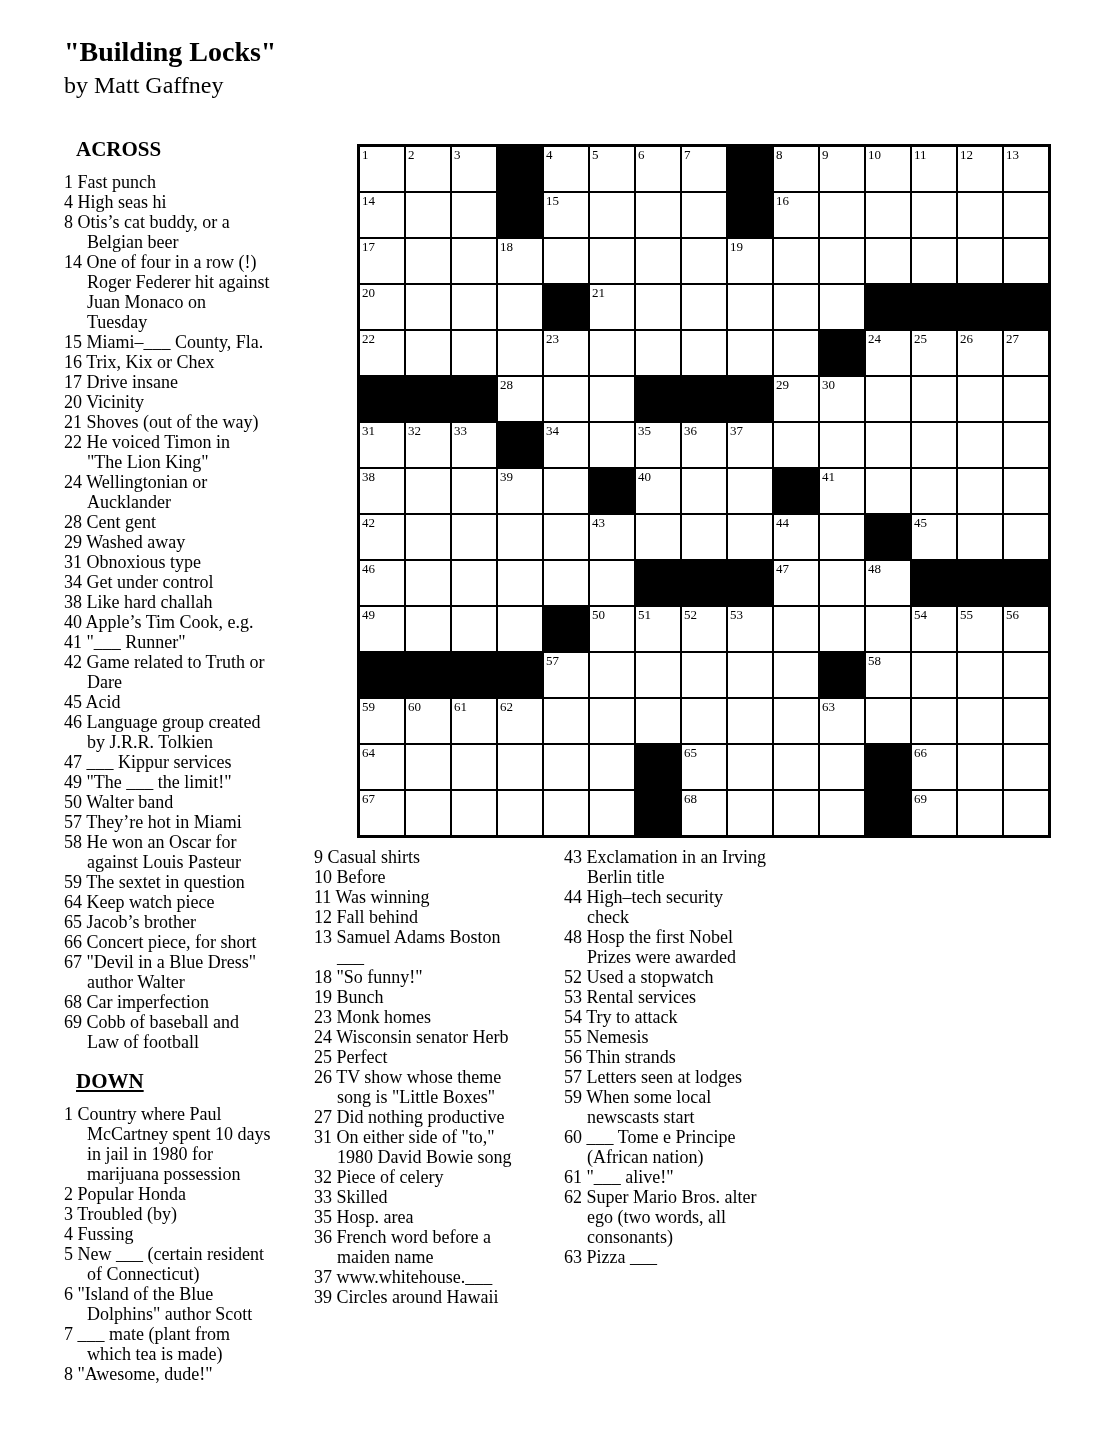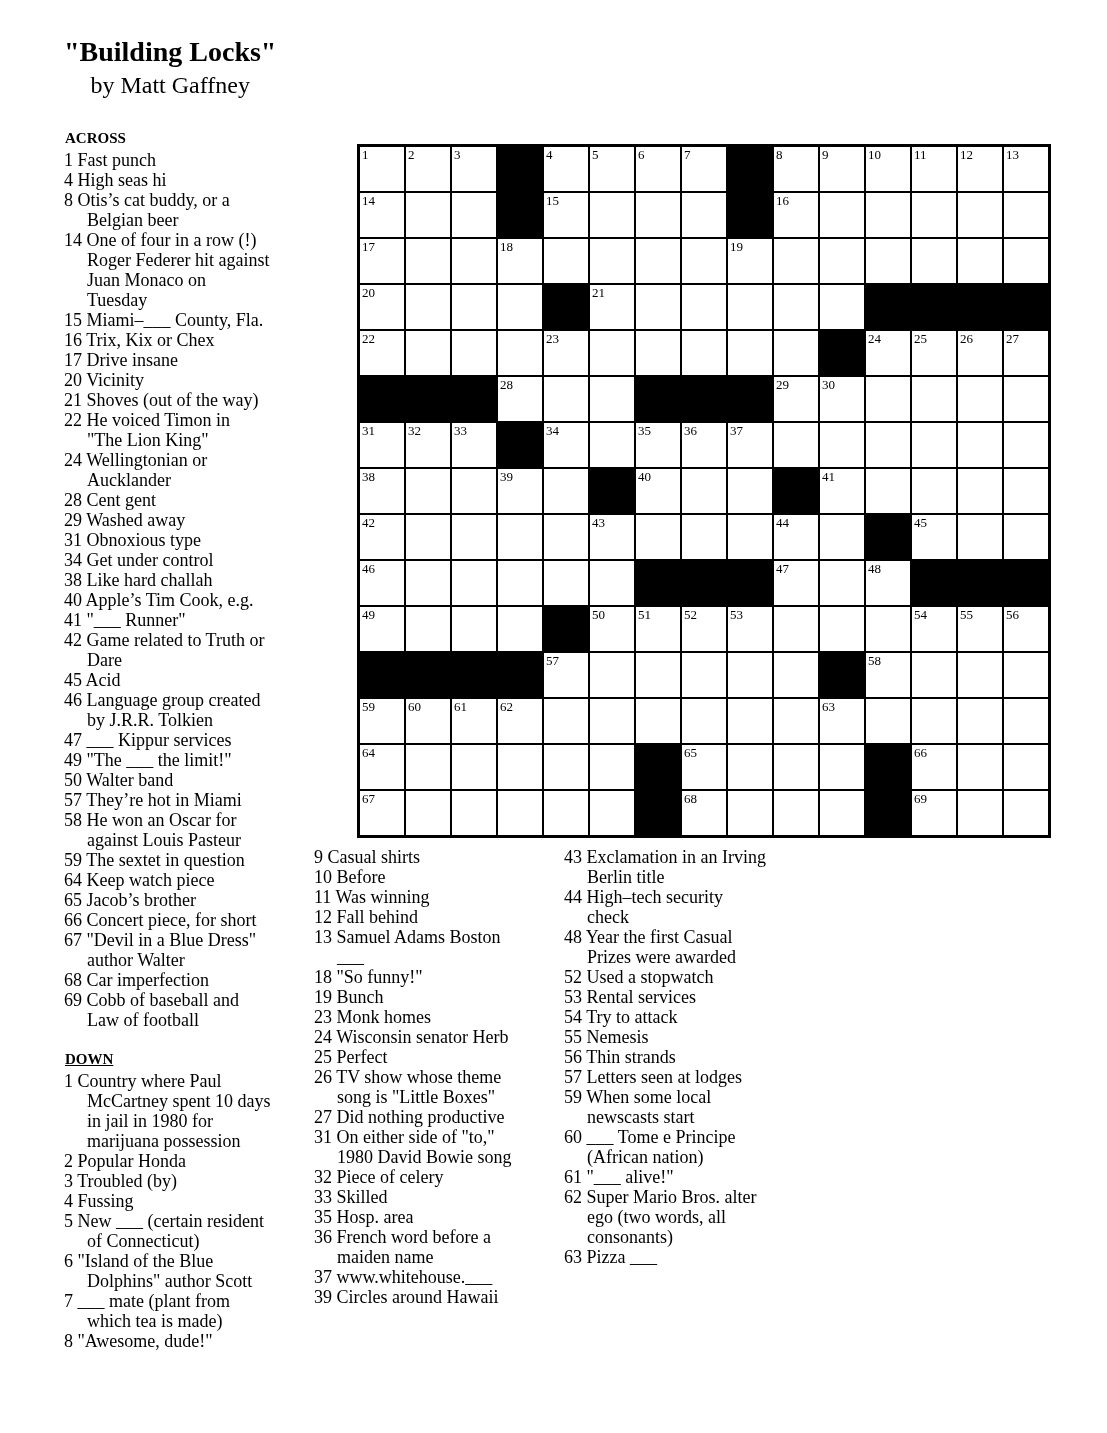--- a/index.html
+++ b/index.html
@@ -19,35 +19,34 @@
   .puzzle-title {
     font-size: 28px;
     font-weight: bold;
     line-height: 32px;
     margin: 0;
   }
   .puzzle-byline {
     font-size: 24px;
     line-height: 28px;
     margin-top: 3px;
-    text-align: center;
   }
   .col {
     position: absolute;
     font-size: 18px;
     line-height: 20px;
   }
   .col-left  { left: 64px;  top: 126px; width: 256px; }
   .col-mid   { left: 314px; top: 847px; width: 256px; }
   .col-right { left: 564px; top: 847px; width: 262px; }
   .list-header {
-    font-size: 15px;
+    font-size: 21px;
     line-height: 22px;
     font-weight: bold;
-    margin: 1px;
+    margin: 12px;
   }
   .down-header { margin-top: 18px; text-decoration: underline; }
   .clue {
     padding-left: 23px;
     text-indent: -23px;
     white-space: pre-line;
   }
   .grid {
     position: absolute;
     left: 357px;
@@ -170,21 +169,21 @@
 maiden name</span></div>
     <div class="clue"><span>37</span> <span>www.whitehouse.___</span></div>
     <div class="clue"><span>39</span> <span>Circles around Hawaii</span></div>
   </div>
 
 <div class="col col-right" id="down-list-3">
     <div class="clue"><span>43</span> <span>Exclamation in an Irving
 Berlin title</span></div>
     <div class="clue"><span>44</span> <span>High–tech security
 check</span></div>
-    <div class="clue"><span>48</span> <span>Year the first Casual
+    <div class="clue"><span>48</span> <span>Hosp the first Nobel
 Prizes were awarded</span></div>
     <div class="clue"><span>52</span> <span>Used a stopwatch</span></div>
     <div class="clue"><span>53</span> <span>Rental services</span></div>
     <div class="clue"><span>54</span> <span>Try to attack</span></div>
     <div class="clue"><span>55</span> <span>Nemesis</span></div>
     <div class="clue"><span>56</span> <span>Thin strands</span></div>
     <div class="clue"><span>57</span> <span>Letters seen at lodges</span></div>
     <div class="clue"><span>59</span> <span>When some local
 newscasts start</span></div>
     <div class="clue"><span>60</span> <span>___ Tome e Principe

